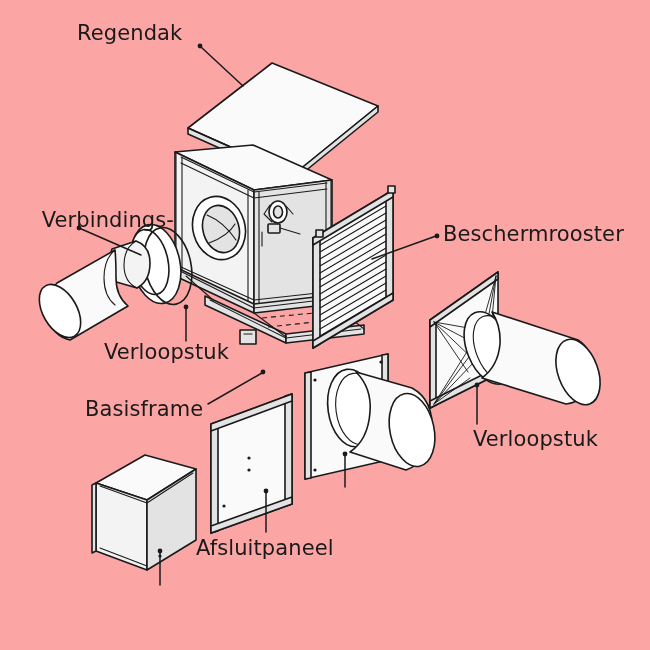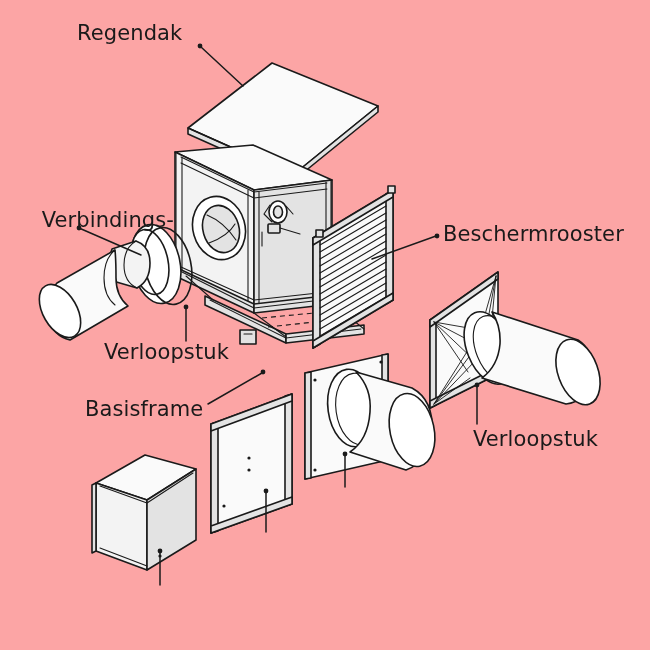--- a/index.html
+++ b/index.html
@@ -280,15 +280,16 @@
 
   <div class="part-label" style="left:443px; top:223px;">Beschermrooster</div>
 
   <div class="part-label" style="left:104px; top:341px;">Verloopstuk</div>
 
   <div class="part-label" style="left:85px; top:398px;">Basisframe</div>
 
   <div class="part-label" style="left:473px; top:428px;">Verloopstuk</div>
 
 
+  <div class="part-label" style="left:196px; top:537px;">Afsluitpaneel</div>
 
 
 </div>
 
 </body></html>

